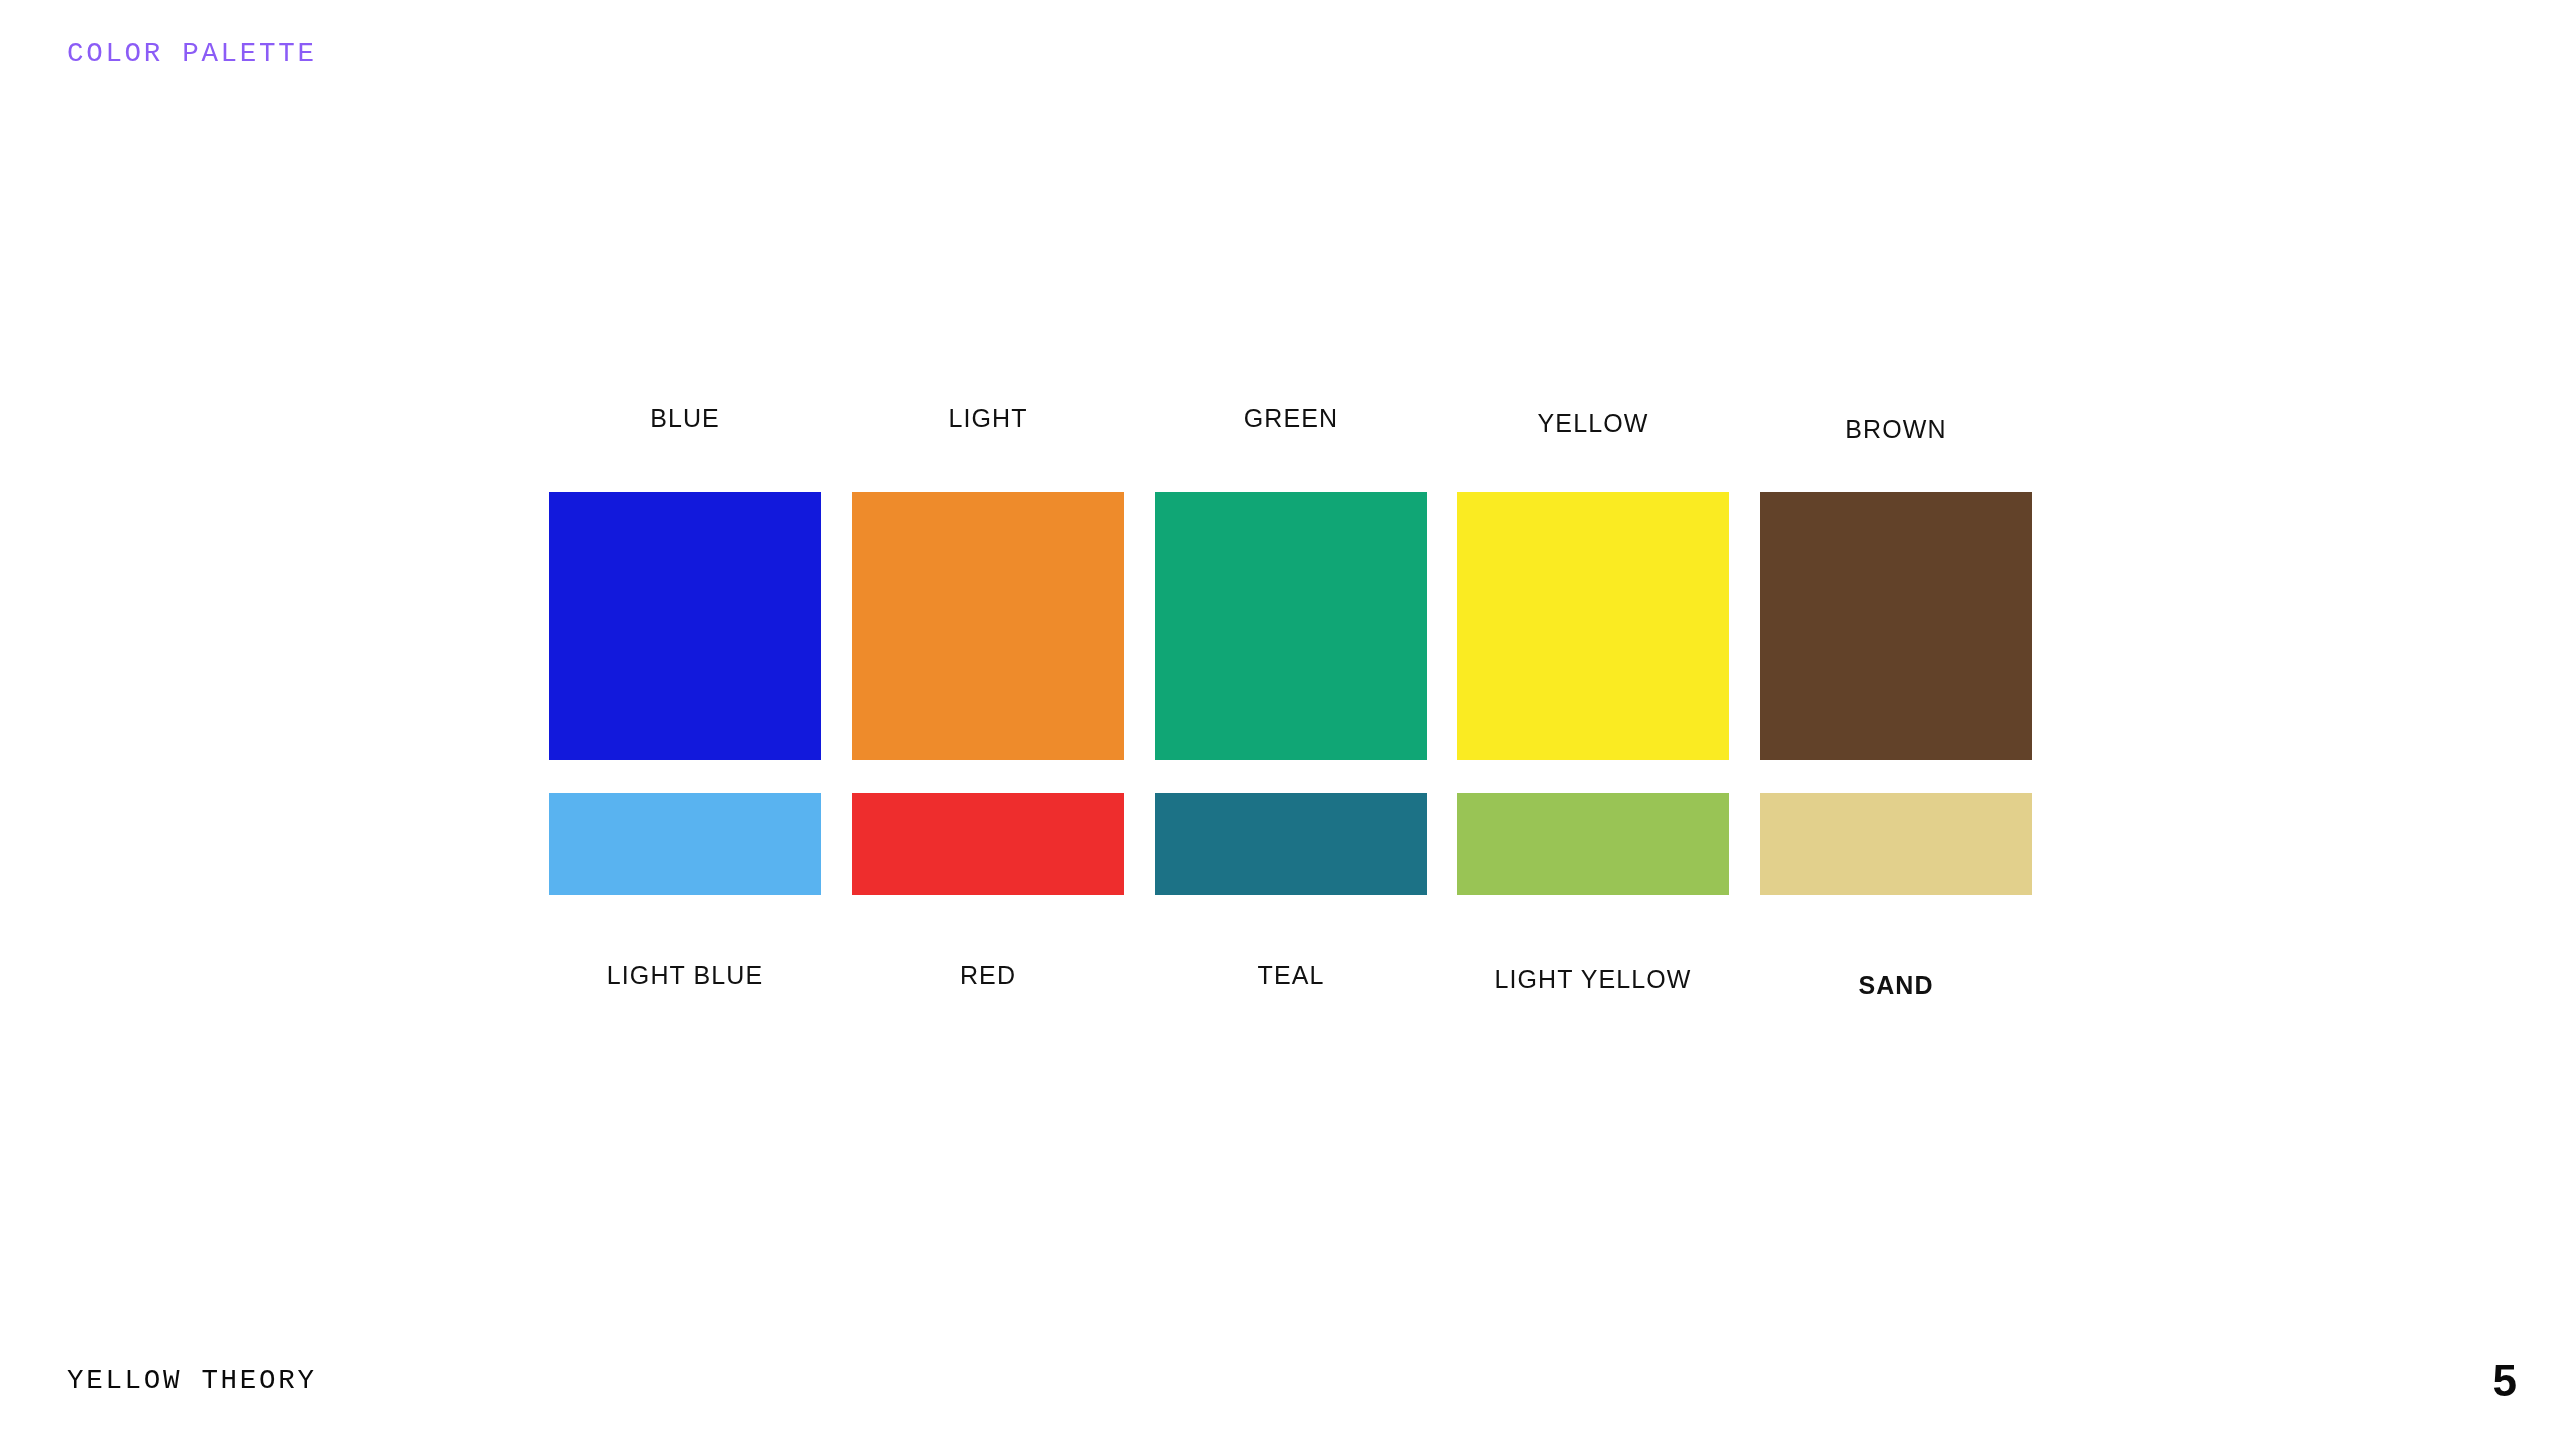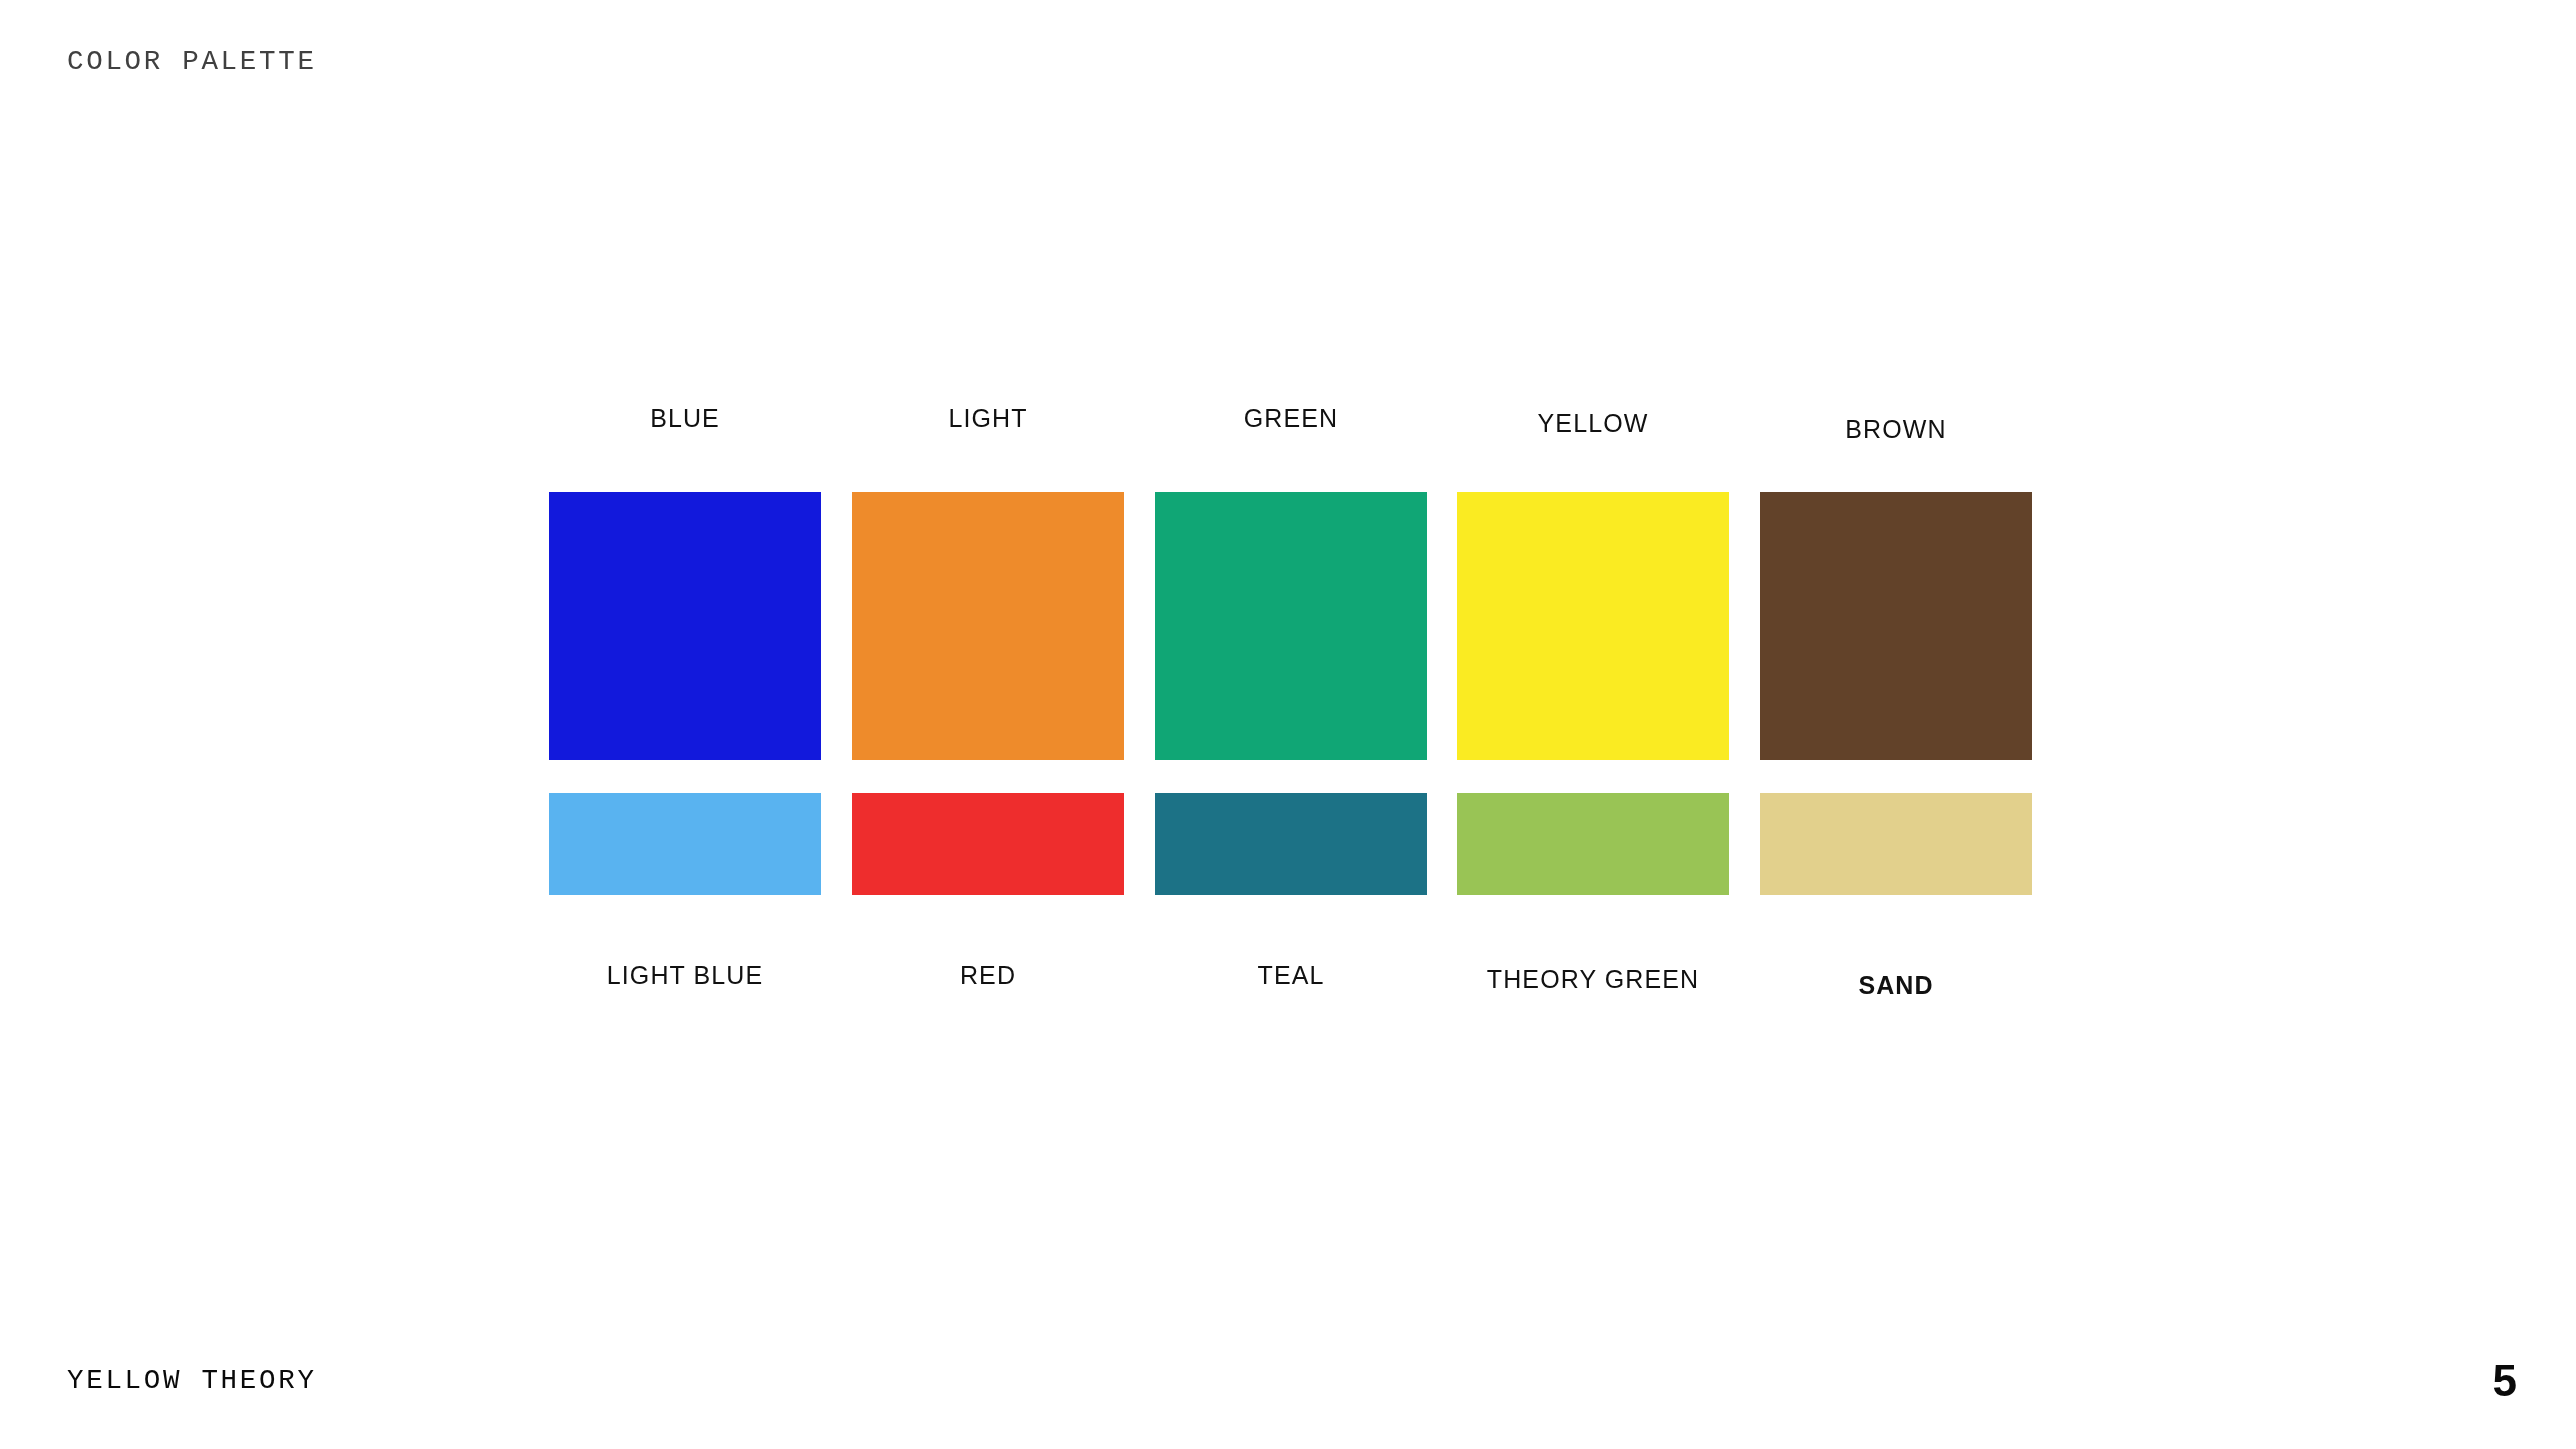--- a/index.html
+++ b/index.html
@@ -18,24 +18,23 @@
 
   
   .slide-title {
     position: absolute;
     left: 67px;
     top: 40px;
     font-family: "Liberation Mono", "DejaVu Sans Mono", monospace;
     font-size: 27.5px;
     font-weight: 400;
     letter-spacing: 2.7px;
-    color: #404040;
+    color: #8b5cf6;
     white-space: nowrap;
     line-height: 1;
-    margin-top: 8px;
   }
 
   
   .slide-footer {
     position: absolute;
     left: 67px;
     top: 1381px;
     font-family: "Liberation Mono", "DejaVu Sans Mono", monospace;
     font-size: 27.5px;
     font-weight: 400;
@@ -126,21 +125,21 @@
     <div class="swatch-label" id="lbl-top-2" style="top: 406px;">GREEN</div>
     <div class="swatch swatch-top" id="sw-top-2" style="width: 272px; background: rgb(16, 166, 117);"></div>
     <div class="swatch swatch-bottom" id="sw-bot-2" style="width: 272px; background: rgb(28, 114, 134);"></div>
     <div class="swatch-label" id="lbl-bot-2" style="top: 963px; text-align: center;">TEAL</div>
   </div>
 
   <div class="swatch-col" id="col-3" style="left: 1457px; width: 272px;">
     <div class="swatch-label" id="lbl-top-3" style="top: 411px;">YELLOW</div>
     <div class="swatch swatch-top" id="sw-top-3" style="width: 272px; background: rgb(250, 235, 34);"></div>
     <div class="swatch swatch-bottom" id="sw-bot-3" style="width: 272px; background: rgb(153, 196, 85);"></div>
-    <div class="swatch-label" id="lbl-bot-3" style="top: 967px;">THEORY GREEN</div>
+    <div class="swatch-label" id="lbl-bot-3" style="top: 967px;">LIGHT YELLOW</div>
   </div>
 
   <div class="swatch-col" id="col-4" style="left: 1760px; width: 272px;">
     <div class="swatch-label" id="lbl-top-4" style="top: 417px;">BROWN</div>
     <div class="swatch swatch-top" id="sw-top-4" style="width: 272px; background: rgb(98, 66, 41);"></div>
     <div class="swatch swatch-bottom" id="sw-bot-4" style="width: 272px; background: rgb(226, 208, 140);"></div>
     <div class="swatch-label" id="lbl-bot-4" style="top: 973px; font-weight: bold;">SAND</div>
   </div>
 
 </div>

